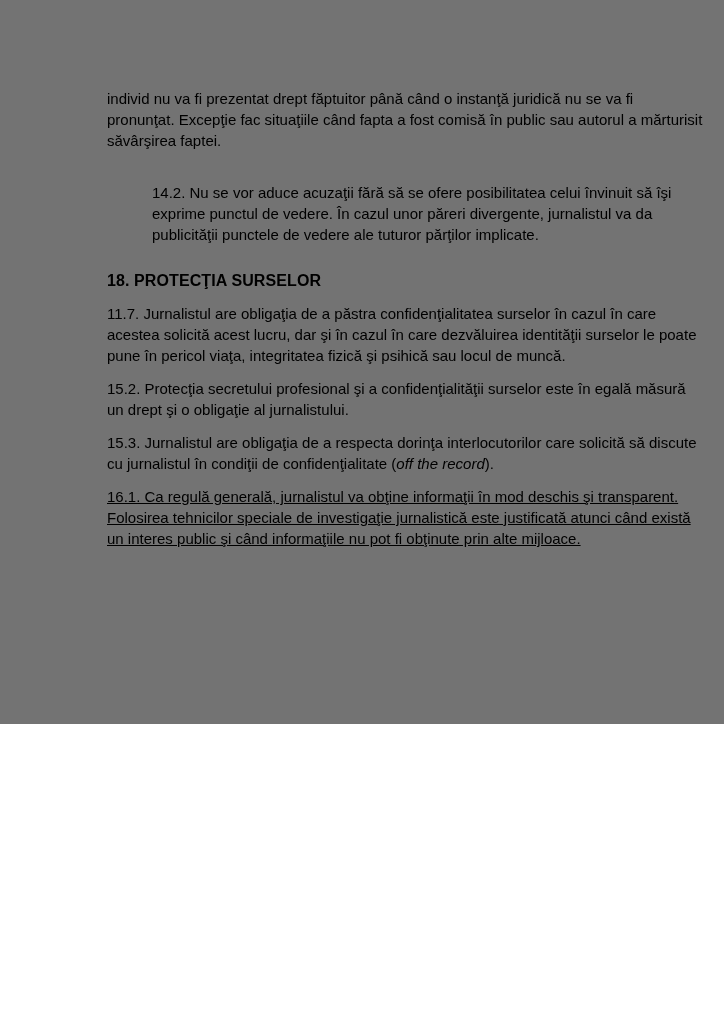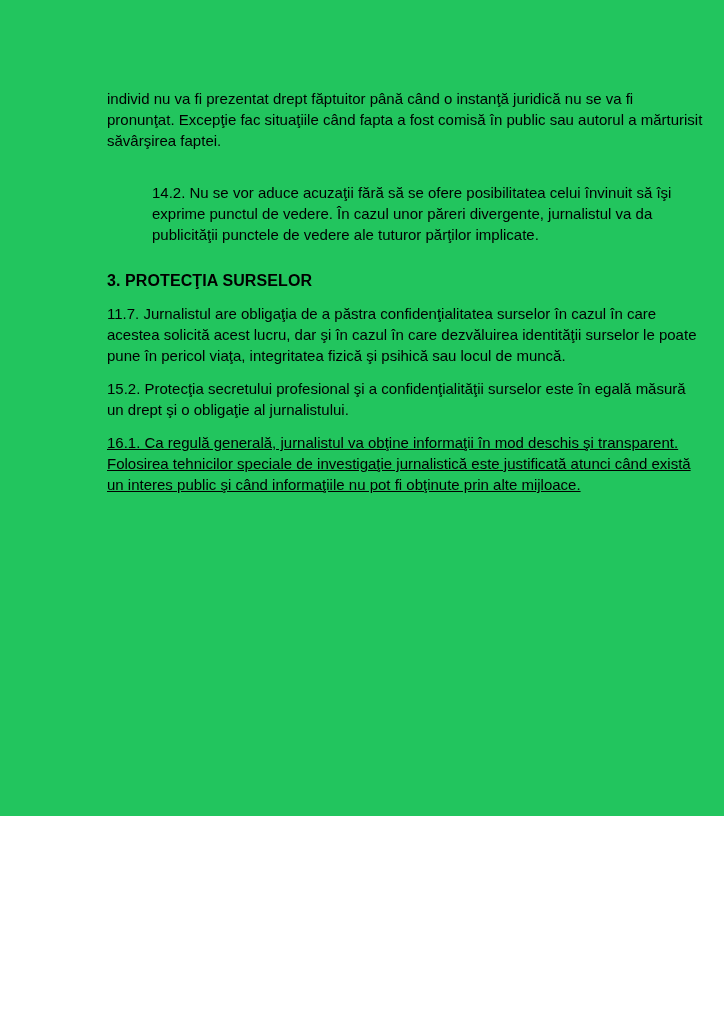--- a/index.html
+++ b/index.html
@@ -4,22 +4,22 @@
 <title>Document</title>
 <style>
   html, body {
     margin: 0;
     padding: 0;
     background: #ffffff;
   }
   .page {
     position: relative;
     width: 724px;
-    height: 816px;
-    background: #22c55e;
+    height: 724px;
+    background: #737373;
     color: #000000;
     font-family: "Liberation Sans", "DejaVu Sans", sans-serif;
     overflow: hidden;
   }
   .doc {
     position: absolute;
     top: 88px;
     left: 107px;
     width: 596px;
   }
@@ -48,25 +48,26 @@
 </head>
 <body>
 
 <div class="page">
   <div class="doc">
 
     <p class="after-gap-xl">individ nu va fi prezentat drept făptuitor până când o instanţă juridică nu se va fi pronunţat. Excepţie fac situaţiile când fapta a fost comisă în public sau autorul a mărturisit săvârşirea faptei.</p>
 
     <p class="after-gap-lg">14.2. Nu se vor aduce acuzaţii fără să se ofere posibilitatea celui învinuit să îşi exprime punctul de vedere. În cazul unor păreri divergente, jurnalistul va da publicităţii punctele de vedere ale tuturor părţilor implicate.</p>
 
-    <h2>3. PROTECŢIA SURSELOR</h2>
+    <h2>18. PROTECŢIA SURSELOR</h2>
 
     <p>11.7. Jurnalistul are obligaţia de a păstra confidenţialitatea surselor în cazul în care acestea solicită acest lucru, dar şi în cazul în care dezvăluirea identităţii surselor le poate pune în pericol viaţa, integritatea fizică şi psihică sau locul de muncă.</p>
 
     <p>15.2. Protecţia secretului profesional şi a confidenţialităţii surselor este în egală măsură un drept şi o obligaţie al jurnalistului.</p>
 
+    <p><span>15.3. Jurnalistul are obligaţia de a respecta dorinţa interlocutorilor care solicită să discute cu jurnalistul în condiţii de confidenţialitate (</span><span class="italic">off the record</span><span>).</span></p>
 
 
     <p class="after-gap-md">16.1. Ca regulă generală, jurnalistul va obţine informaţii în mod deschis şi transparent. Folosirea tehnicilor speciale de investigaţie jurnalistică este justificată atunci când există un interes public şi când informaţiile nu pot fi obţinute prin alte mijloace.</p>
 
 
   </div>
 </div>
 
 </body></html>

